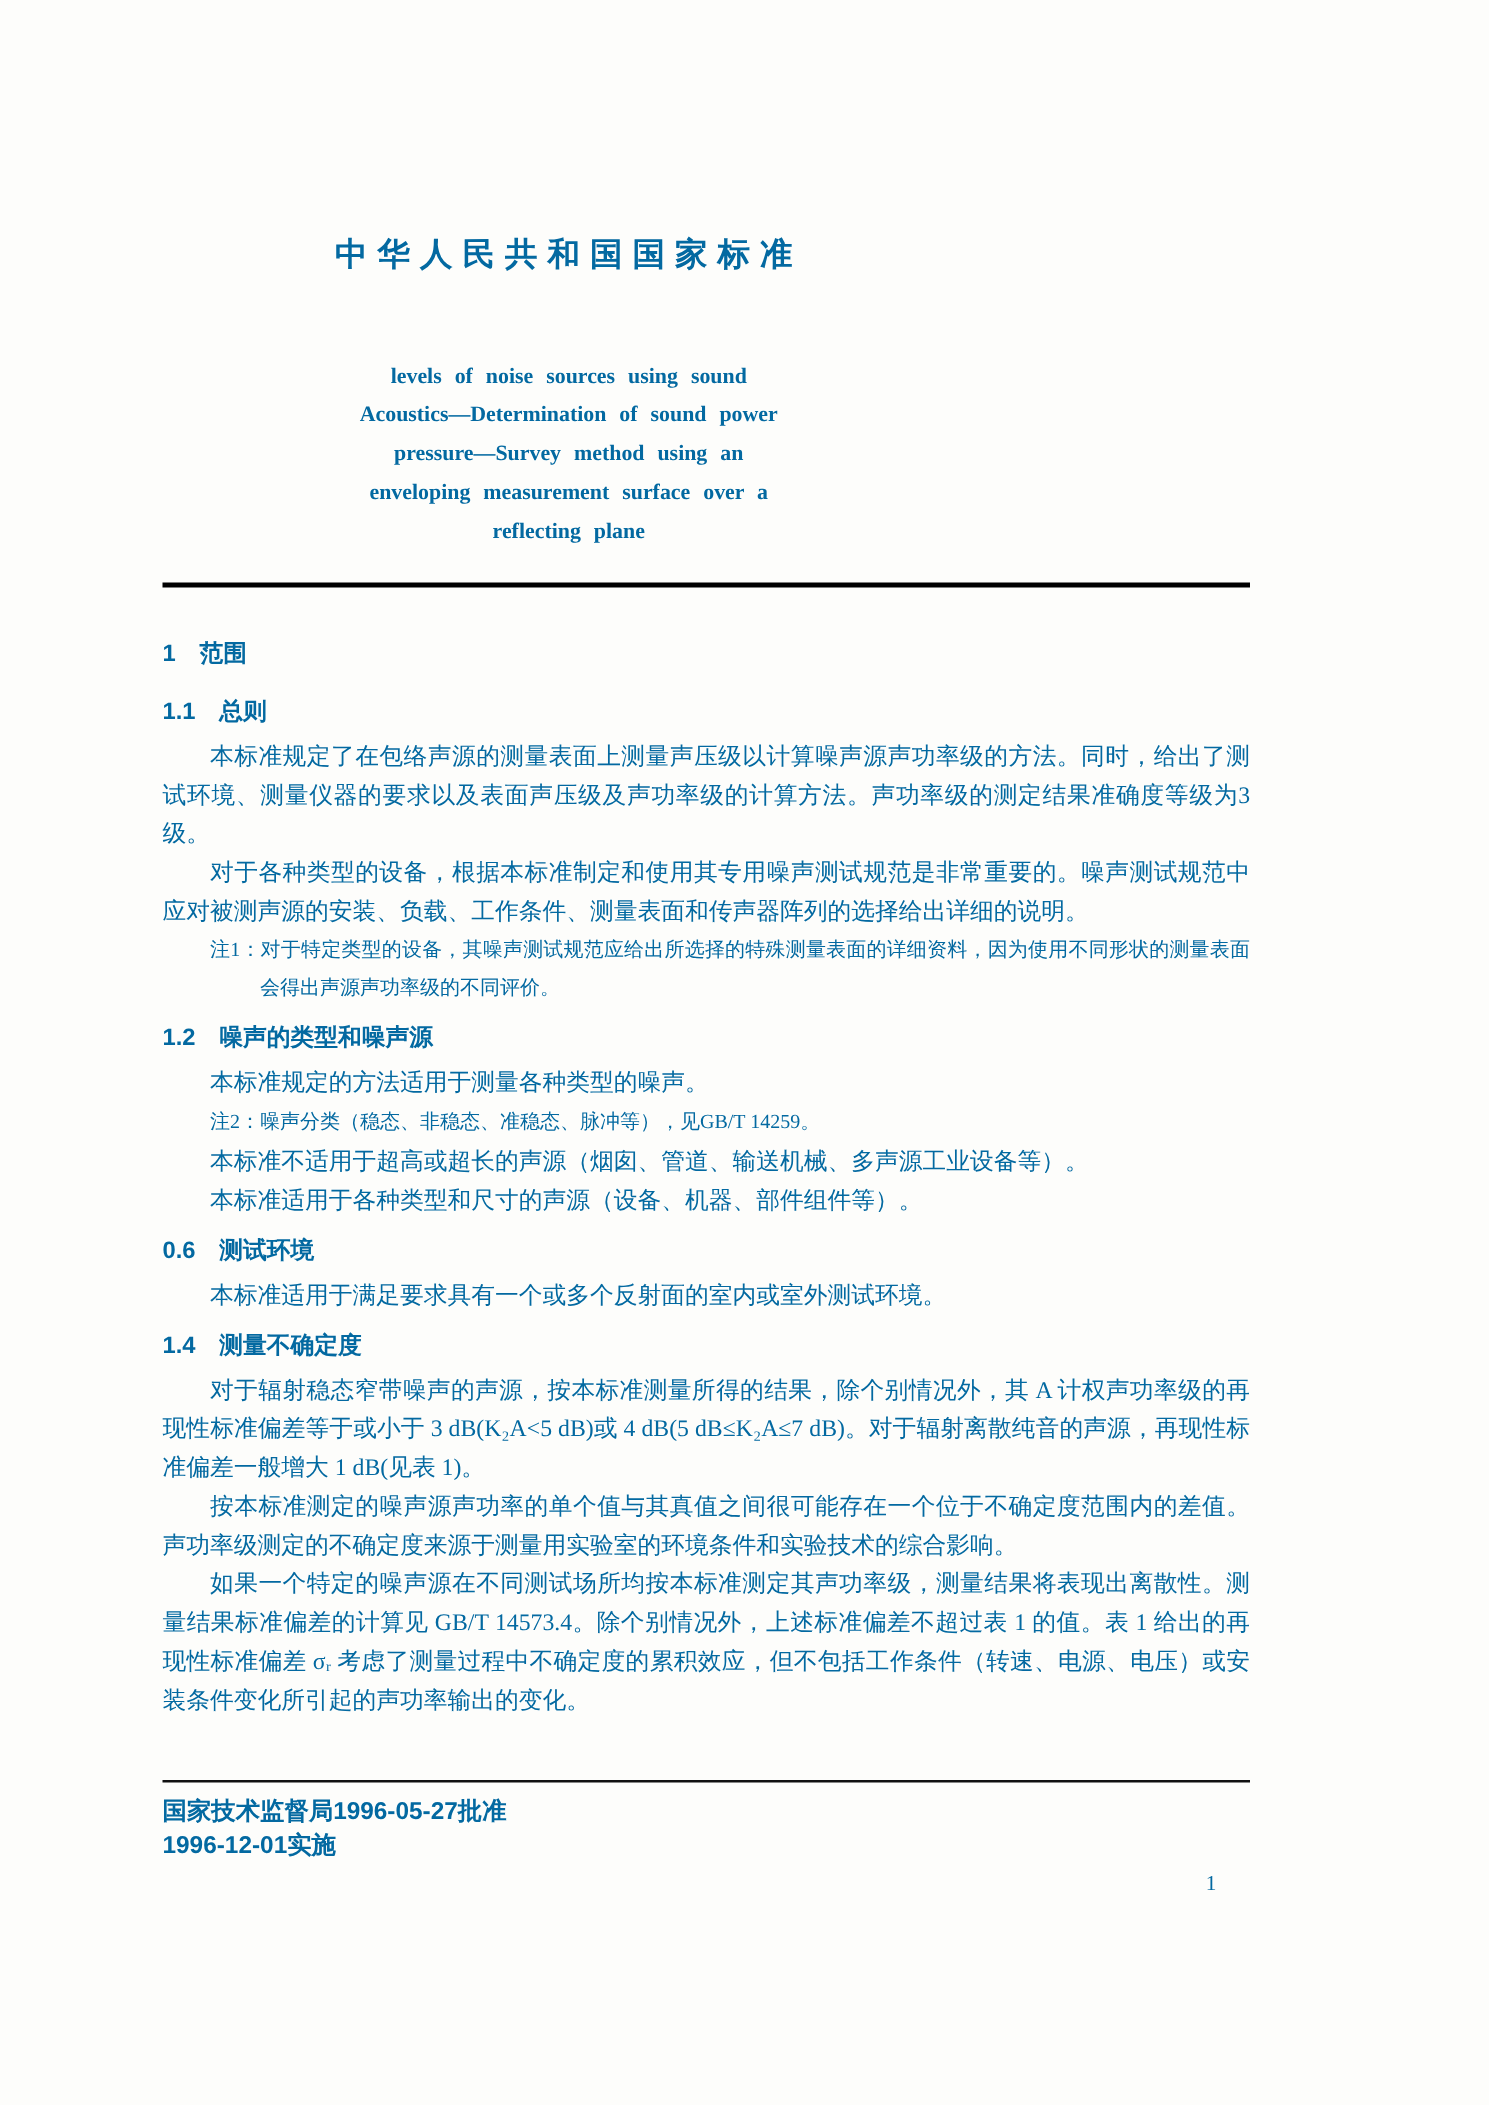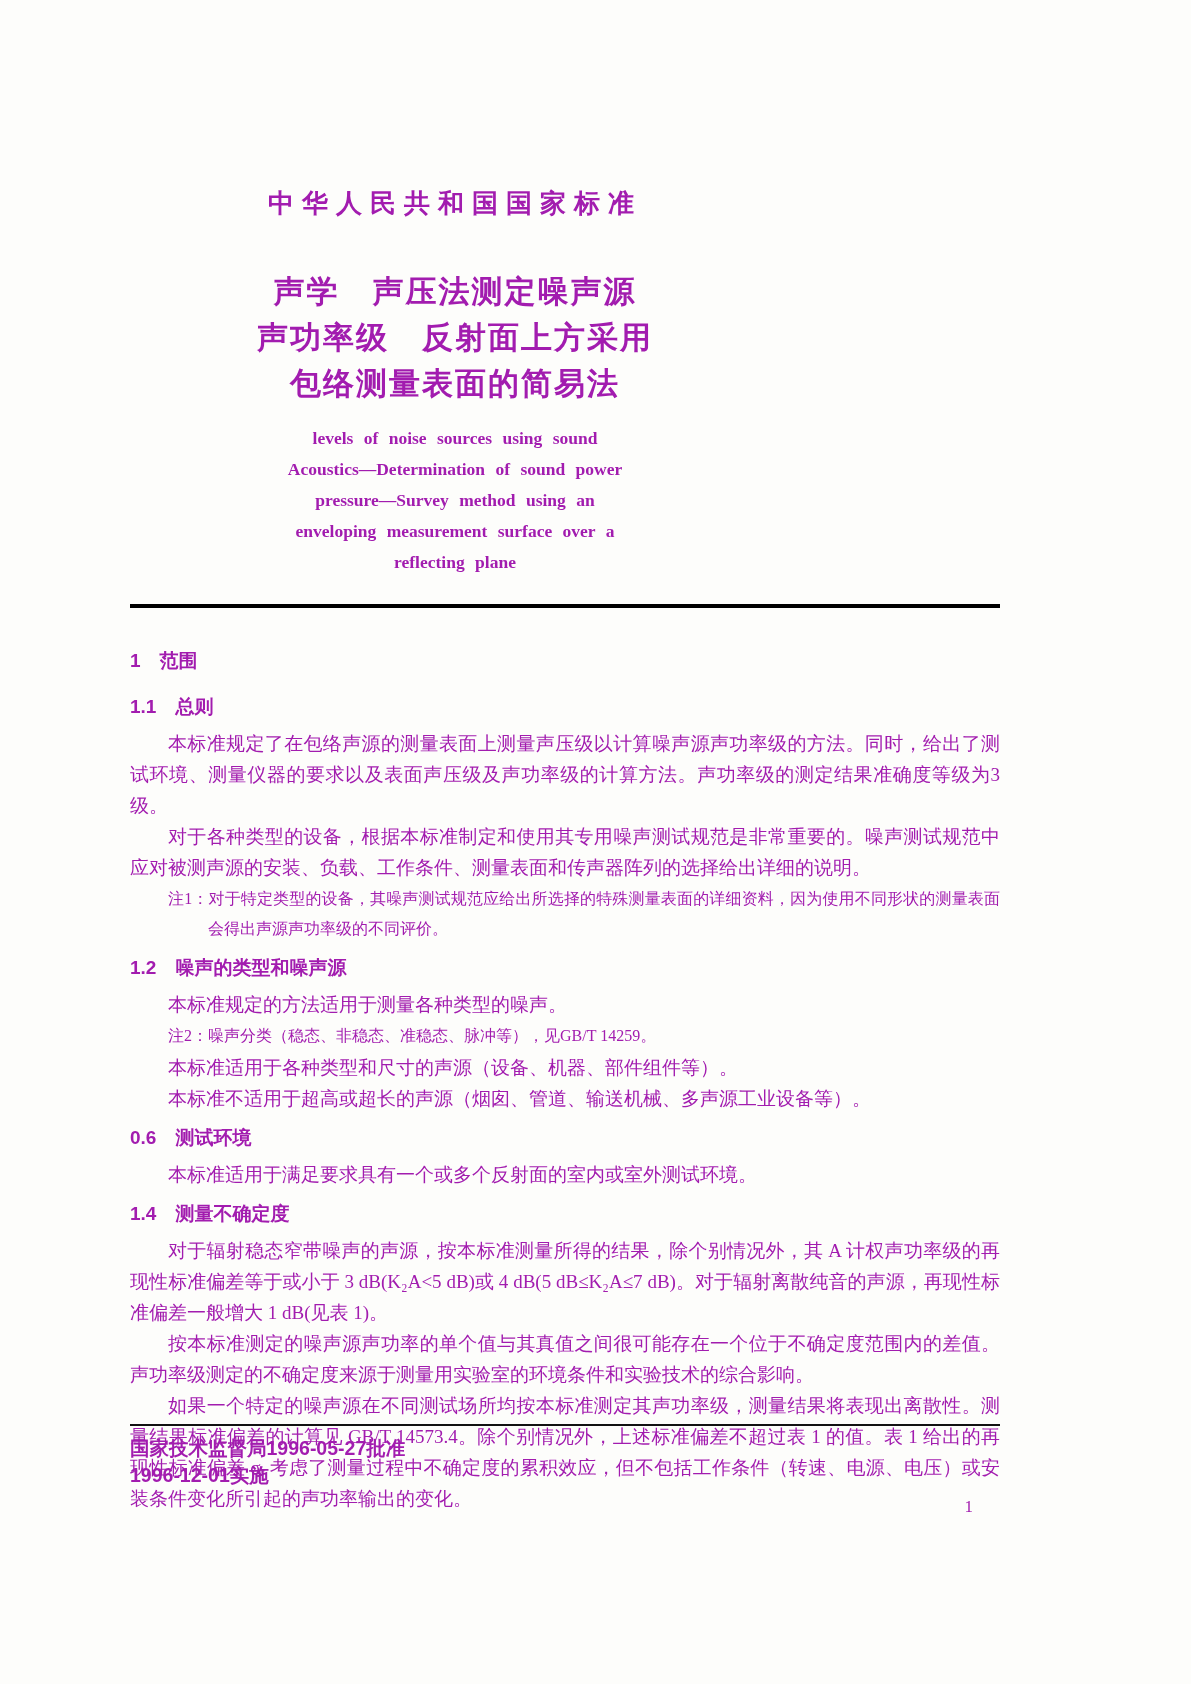--- a/index.html
+++ b/index.html
@@ -2,21 +2,21 @@
 <html><head>
 <meta charset="utf-8">
 <style>
   html, body { margin: 0; padding: 0; background: #d9d9d9; }
   .page {
     position: relative;
     width: 1191px;
     height: 1684px;
     margin: 0 auto;
     background: #fdfdfb;
-    color: #a21caf;
+    color: #0369a1;
     box-sizing: border-box;
     padding: 0 191px 0 130px;
     font-family: "Liberation Serif", "DejaVu Serif", serif;
     overflow: hidden;
   }
   
   .std-name {
     margin-top: 186px;
     width: 650px;
     text-align: center;
@@ -128,25 +128,20 @@
 </style>
 </head>
 <body>
 
 <div class="page">
 
   <div class="std-name">中华人民共和国国家标准</div>
 
   <div class="title-row">
     <div class="title-left">
-      <div>
-        <div class="cn-title-line">声学　声压法测定噪声源</div>
-        <div class="cn-title-line">声功率级　反射面上方采用</div>
-        <div class="cn-title-line">包络测量表面的简易法</div>
-      </div>
       <div class="en-title">
         <div class="en-title-line">levels of noise sources using sound</div>
         <div class="en-title-line">Acoustics—Determination of sound power</div>
         <div class="en-title-line">pressure—Survey method using an</div>
         <div class="en-title-line">enveloping measurement surface over a</div>
         <div class="en-title-line">reflecting plane</div>
       </div>
     </div>
   </div>
 
@@ -154,22 +149,22 @@
 
   <div class="doc-body">
     <h2 class="sec-heading">1　范围</h2>
     <h3 class="sub-heading">1.1　总则</h3>
     <p class="para">本标准规定了在包络声源的测量表面上测量声压级以计算噪声源声功率级的方法。同时，给出了测试环境、测量仪器的要求以及表面声压级及声功率级的计算方法。声功率级的测定结果准确度等级为3级。</p>
     <p class="para">对于各种类型的设备，根据本标准制定和使用其专用噪声测试规范是非常重要的。噪声测试规范中应对被测声源的安装、负载、工作条件、测量表面和传声器阵列的选择给出详细的说明。</p>
     <p class="note">注1：对于特定类型的设备，其噪声测试规范应给出所选择的特殊测量表面的详细资料，因为使用不同形状的测量表面会得出声源声功率级的不同评价。</p>
     <h3 class="sub-heading">1.2　噪声的类型和噪声源</h3>
     <p class="para">本标准规定的方法适用于测量各种类型的噪声。</p>
     <p class="note">注2：噪声分类（稳态、非稳态、准稳态、脉冲等），见GB/T 14259。</p>
+    <p class="para">本标准不适用于超高或超长的声源（烟囱、管道、输送机械、多声源工业设备等）。</p>
     <p class="para">本标准适用于各种类型和尺寸的声源（设备、机器、部件组件等）。</p>
-    <p class="para">本标准不适用于超高或超长的声源（烟囱、管道、输送机械、多声源工业设备等）。</p>
     <h3 class="sub-heading">0.6　测试环境</h3>
     <p class="para">本标准适用于满足要求具有一个或多个反射面的室内或室外测试环境。</p>
     <h3 class="sub-heading">1.4　测量不确定度</h3>
     <p class="para">对于辐射稳态窄带噪声的声源，按本标准测量所得的结果，除个别情况外，其 A 计权声功率级的再现性标准偏差等于或小于 3 dB(K₂A&lt;5 dB)或 4 dB(5 dB≤K₂A≤7 dB)。对于辐射离散纯音的声源，再现性标准偏差一般增大 1 dB(见表 1)。</p>
     <p class="para">按本标准测定的噪声源声功率的单个值与其真值之间很可能存在一个位于不确定度范围内的差值。声功率级测定的不确定度来源于测量用实验室的环境条件和实验技术的综合影响。</p>
     <p class="para">如果一个特定的噪声源在不同测试场所均按本标准测定其声功率级，测量结果将表现出离散性。测量结果标准偏差的计算见 GB/T 14573.4。除个别情况外，上述标准偏差不超过表 1 的值。表 1 给出的再现性标准偏差 σᵣ 考虑了测量过程中不确定度的累积效应，但不包括工作条件（转速、电源、电压）或安装条件变化所引起的声功率输出的变化。</p>
   </div>
 
   <div class="doc-footer">
     <span>国家技术监督局1996-05-27批准</span>

